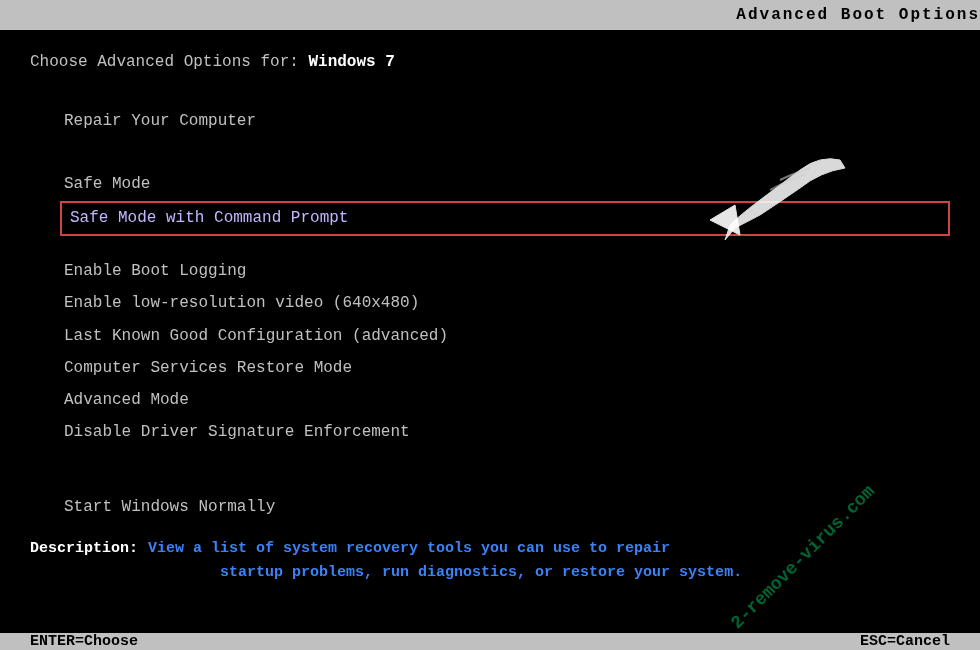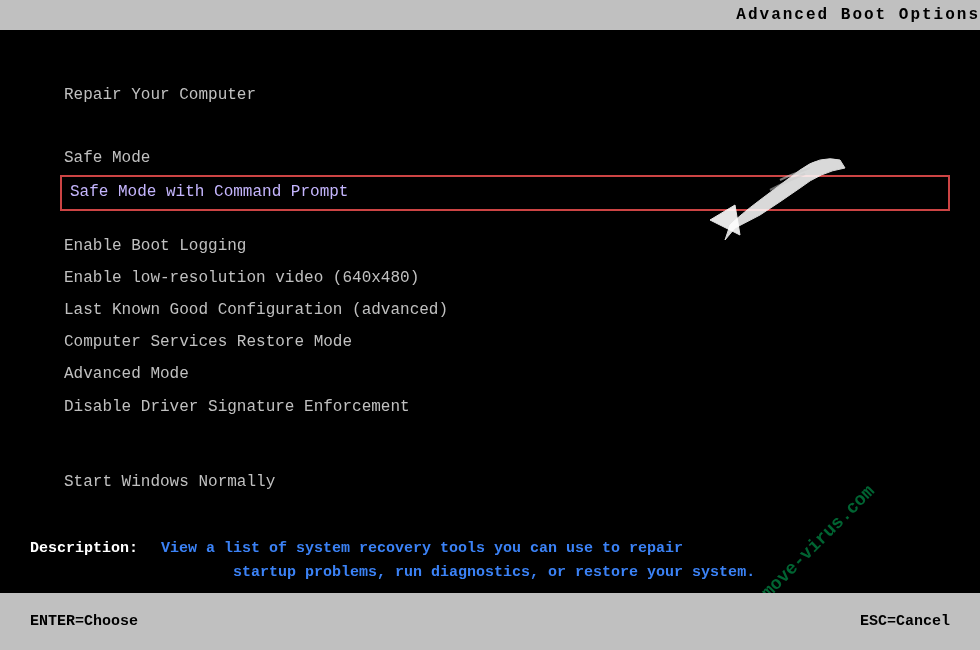--- a/index.html
+++ b/index.html
@@ -80,36 +80,36 @@
       line-height: 1.6;
     }
 
     .description-section .desc-label {
       font-weight: bold;
       color: #ffffff;
     }
 
     .description-inner {
       display: flex;
-      gap: 23px;
+      gap: 10px;
     }
 
     .desc-text {
       font-weight: bold;
       color: #3b82f6;
     }
 
     .bottom-bar {
       position: absolute;
       bottom: 0;
       left: 0;
       right: 0;
       background: #c0c0c0;
       color: #000;
-      padding: 20px 30px;
+      padding: 0 30px;
       display: flex;
       justify-content: space-between;
       font-weight: bold;
       font-size: 15px;
     }
 
     
     .arrow-illustration {
       position: absolute;
       top: 120px;
@@ -142,20 +142,23 @@
     }
   </style>
 </head>
 <body>
 
 <div class="title-bar">Advanced Boot Options</div>
 
 <div class="main-content">
 
   <div class="header-text">
+    <div>
+      <span>Choose Advanced Options for: </span><span class="bold">Windows 7</span>
+    </div>
   </div>
 
   <div class="arrow-illustration">
     <svg width="180" height="100" viewBox="0 0 180 100">
 
       <g fill="white" stroke="white" stroke-width="1">
 
         <path d="M 160 10 Q 140 5, 120 20 Q 100 35, 80 50 Q 60 65, 50 75 L 45 90 L 55 78 L 80 65 Q 100 52, 120 38 Q 140 22, 165 18 Z" fill="white" opacity="0.85"></path>
 
         <polygon points="30,70 55,55 60,85" fill="white" opacity="0.9"></polygon>

